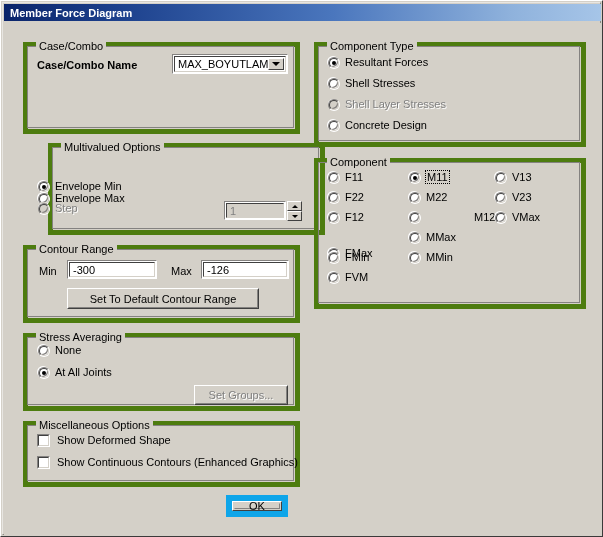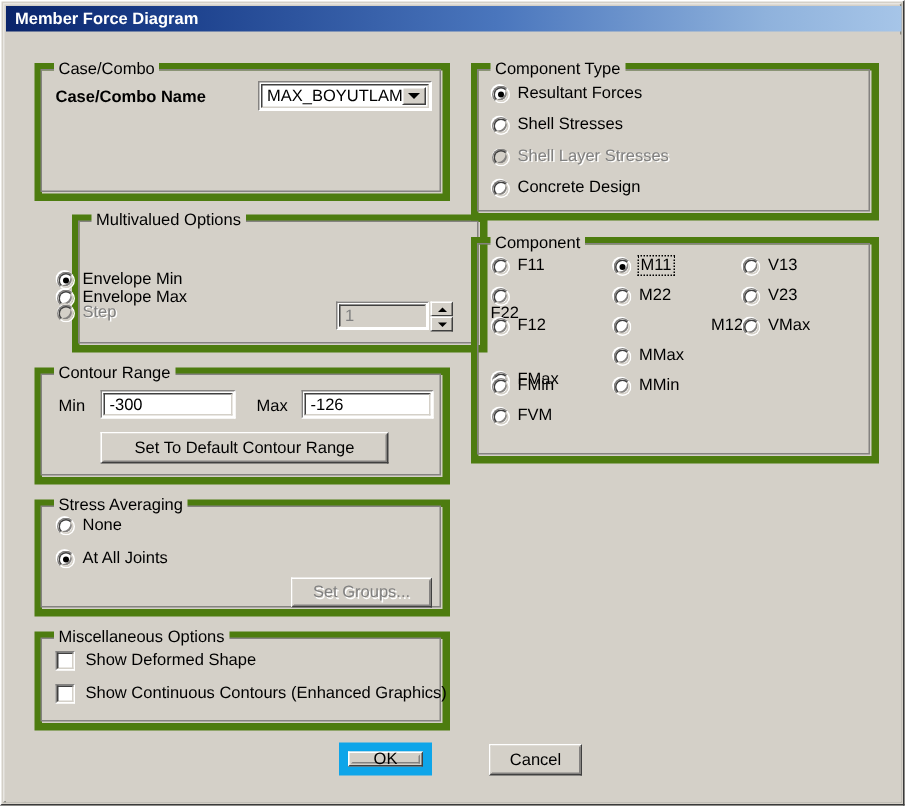--- a/index.html
+++ b/index.html
@@ -360,21 +360,21 @@
     </div>
 
     <div class="group" style="left:310px;top:135px;width:272px;height:151px;">
       <span class="group-title">Component</span>
     </div>
 
     <div class="radio" style="left:323px;top:148px;">
       <span class="dot"></span>
       <span class="lbl">F11</span>
     </div>
-    <div class="radio" style="left:323px;top:168px;flex-direction:column;">
+    <div class="radio" style="left:323px;top:168px;">
       <span class="dot"></span>
       <span class="lbl">F22</span>
     </div>
     <div class="radio" style="left:323px;top:188px;">
       <span class="dot"></span>
       <span class="lbl">F12</span>
     </div>
     <div class="radio" style="left:323px;top:224px;">
       <span class="dot"></span>
       <span class="lbl">FMax</span>
@@ -424,20 +424,15 @@
       <span class="lbl">VMax</span>
     </div>
 
     <div class="btn default" style="left:222px;top:472px;width:62px;height:22px;">
       <span class="bi">
         <span class="bi2">
           <span>OK</span>
         </span>
       </span>
     </div>
-    <div class="btn" style="left:322px;top:473px;width:62px;height:21px;">
-      <span class="bi">
-        <span>Cancel</span>
-      </span>
-    </div>
 
   </div>
 </div>
 
 </body></html>

